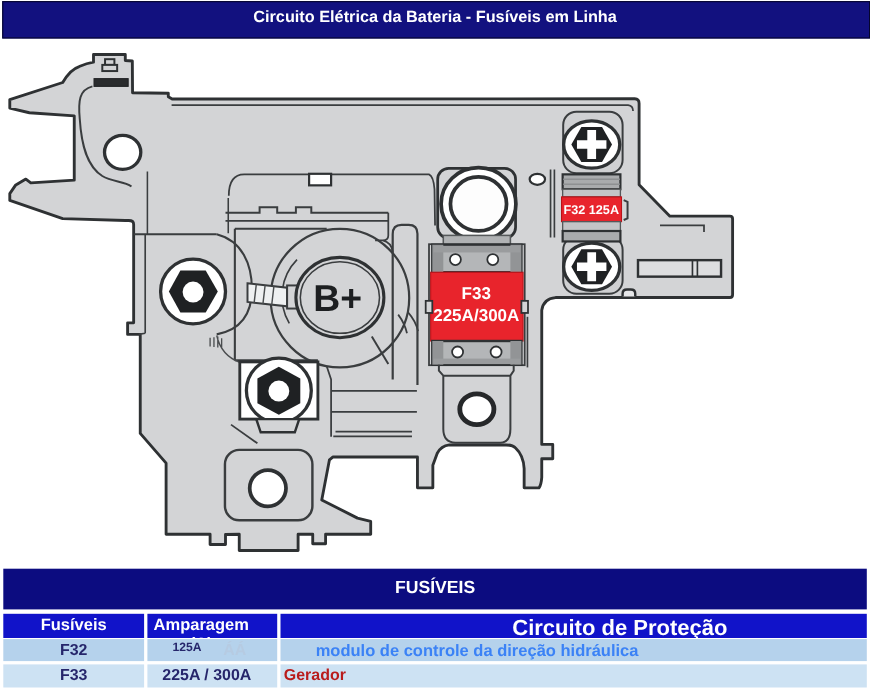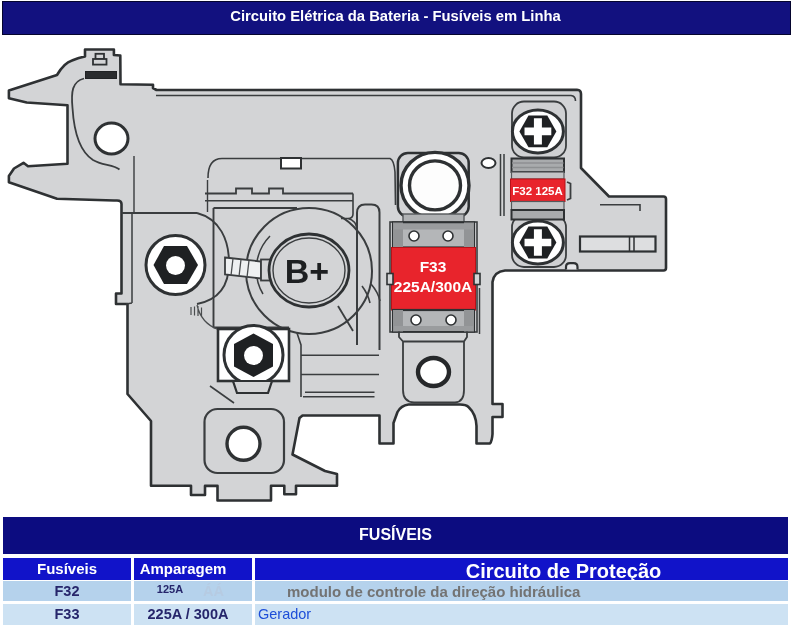--- a/index.html
+++ b/index.html
@@ -208,21 +208,21 @@
 <div class="abs" style="left:134px;top:560px;width:98px;text-align:center;color:#fff;font-size:15px;font-weight:bold;">Amparagem (A)</div>
 <div class="abs" style="left:255px;top:560px;width:617px;text-align:center;color:#fff;font-size:20px;font-weight:bold;">Circuito de Proteção</div>
 
 <div class="abs" style="left:3px;top:581px;width:128px;height:20px;background:#b5d2ec;"></div>
 <div class="abs" style="left:134px;top:581px;width:118px;height:20px;background:#b5d2ec;"></div>
 <div class="abs" style="left:255px;top:581px;width:533px;height:20px;background:#b5d2ec;"></div>
 
 <div class="abs" style="left:3px;top:583px;width:128px;text-align:center;color:#26266b;font-size:14.5px;font-weight:bold;">F32</div>
 <div class="abs" style="left:140px;top:583px;width:60px;text-align:center;color:#26266b;font-size:11px;font-weight:bold;">125A</div>
 <div class="abs" style="left:203px;top:583px;color:#b6cbe2;font-size:14.5px;font-weight:bold;">ÁÁ</div>
-<div class="abs" style="left:287px;top:583px;color:#737373;font-size:15px;font-weight:bold;">modulo de controle da direção hidráulica</div>
+<div class="abs" style="left:287px;top:583px;color:#3b82f6;font-size:15px;font-weight:bold;">modulo de controle da direção hidráulica</div>
 
 <div class="abs" style="left:3px;top:604px;width:128px;height:21px;background:#cde2f3;"></div>
 <div class="abs" style="left:134px;top:604px;width:118px;height:21px;background:#cde2f3;"></div>
 <div class="abs" style="left:255px;top:604px;width:533px;height:21px;background:#cde2f3;"></div>
 
 <div class="abs" style="left:3px;top:606px;width:128px;text-align:center;color:#26266b;font-size:14.5px;font-weight:bold;">F33</div>
 <div class="abs" style="left:134px;top:606px;width:108px;text-align:center;color:#26266b;font-size:14.5px;font-weight:bold;">225A / 300A</div>
-<div class="abs" style="left:258px;top:606px;color:#1d4ed8;font-size:14.5px;font-weight:normal;">Gerador</div>
+<div class="abs" style="left:258px;top:606px;color:#b91c1c;font-size:14.5px;font-weight:bold;">Gerador</div>
 
 </body></html>

